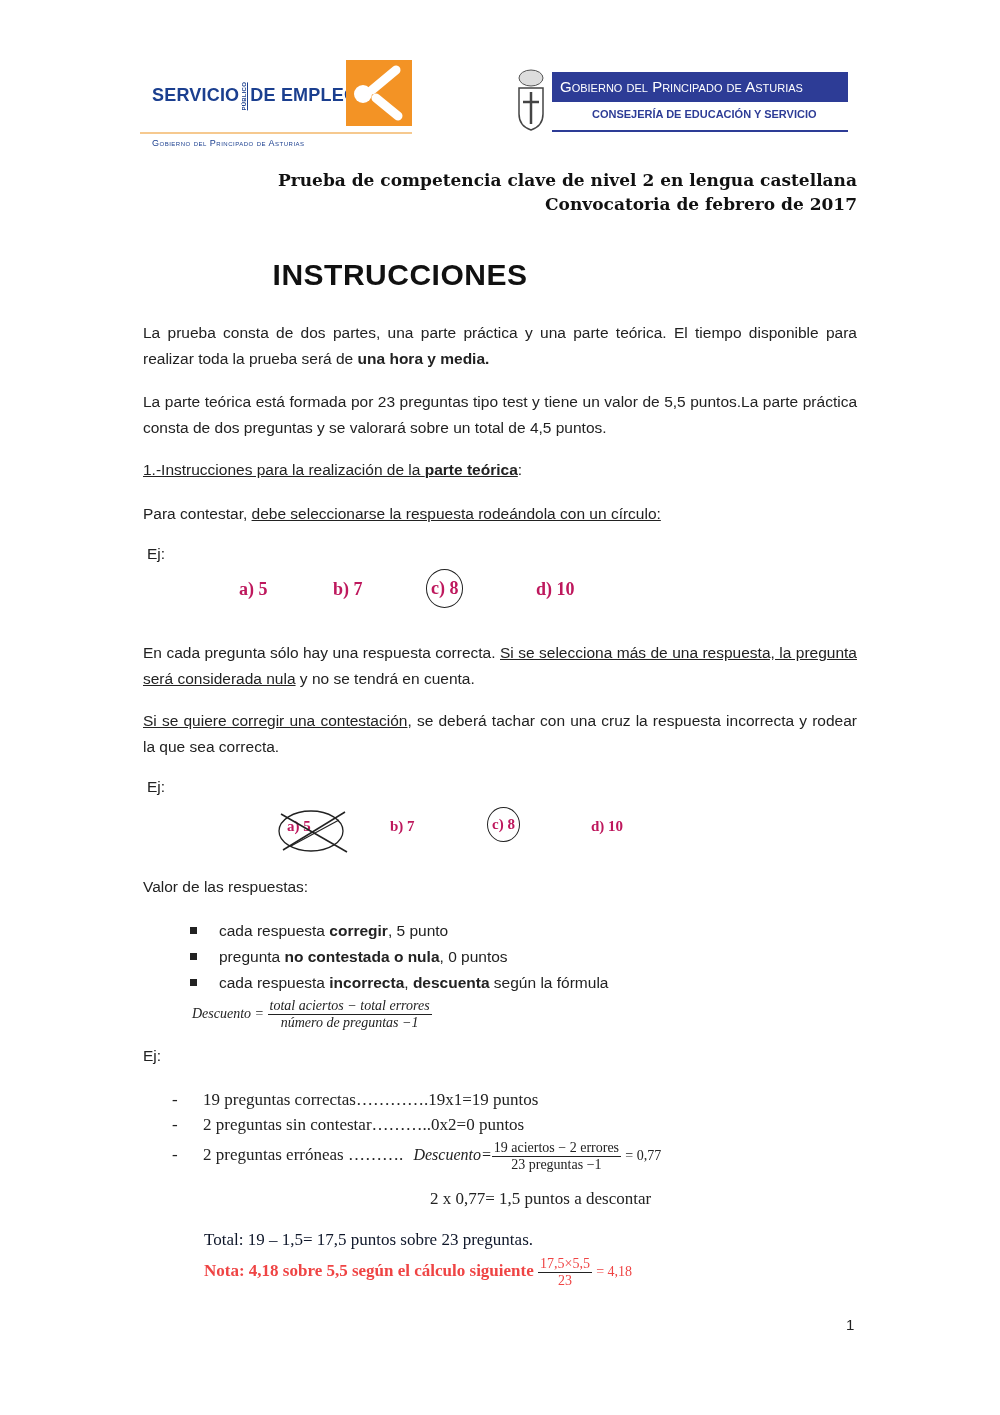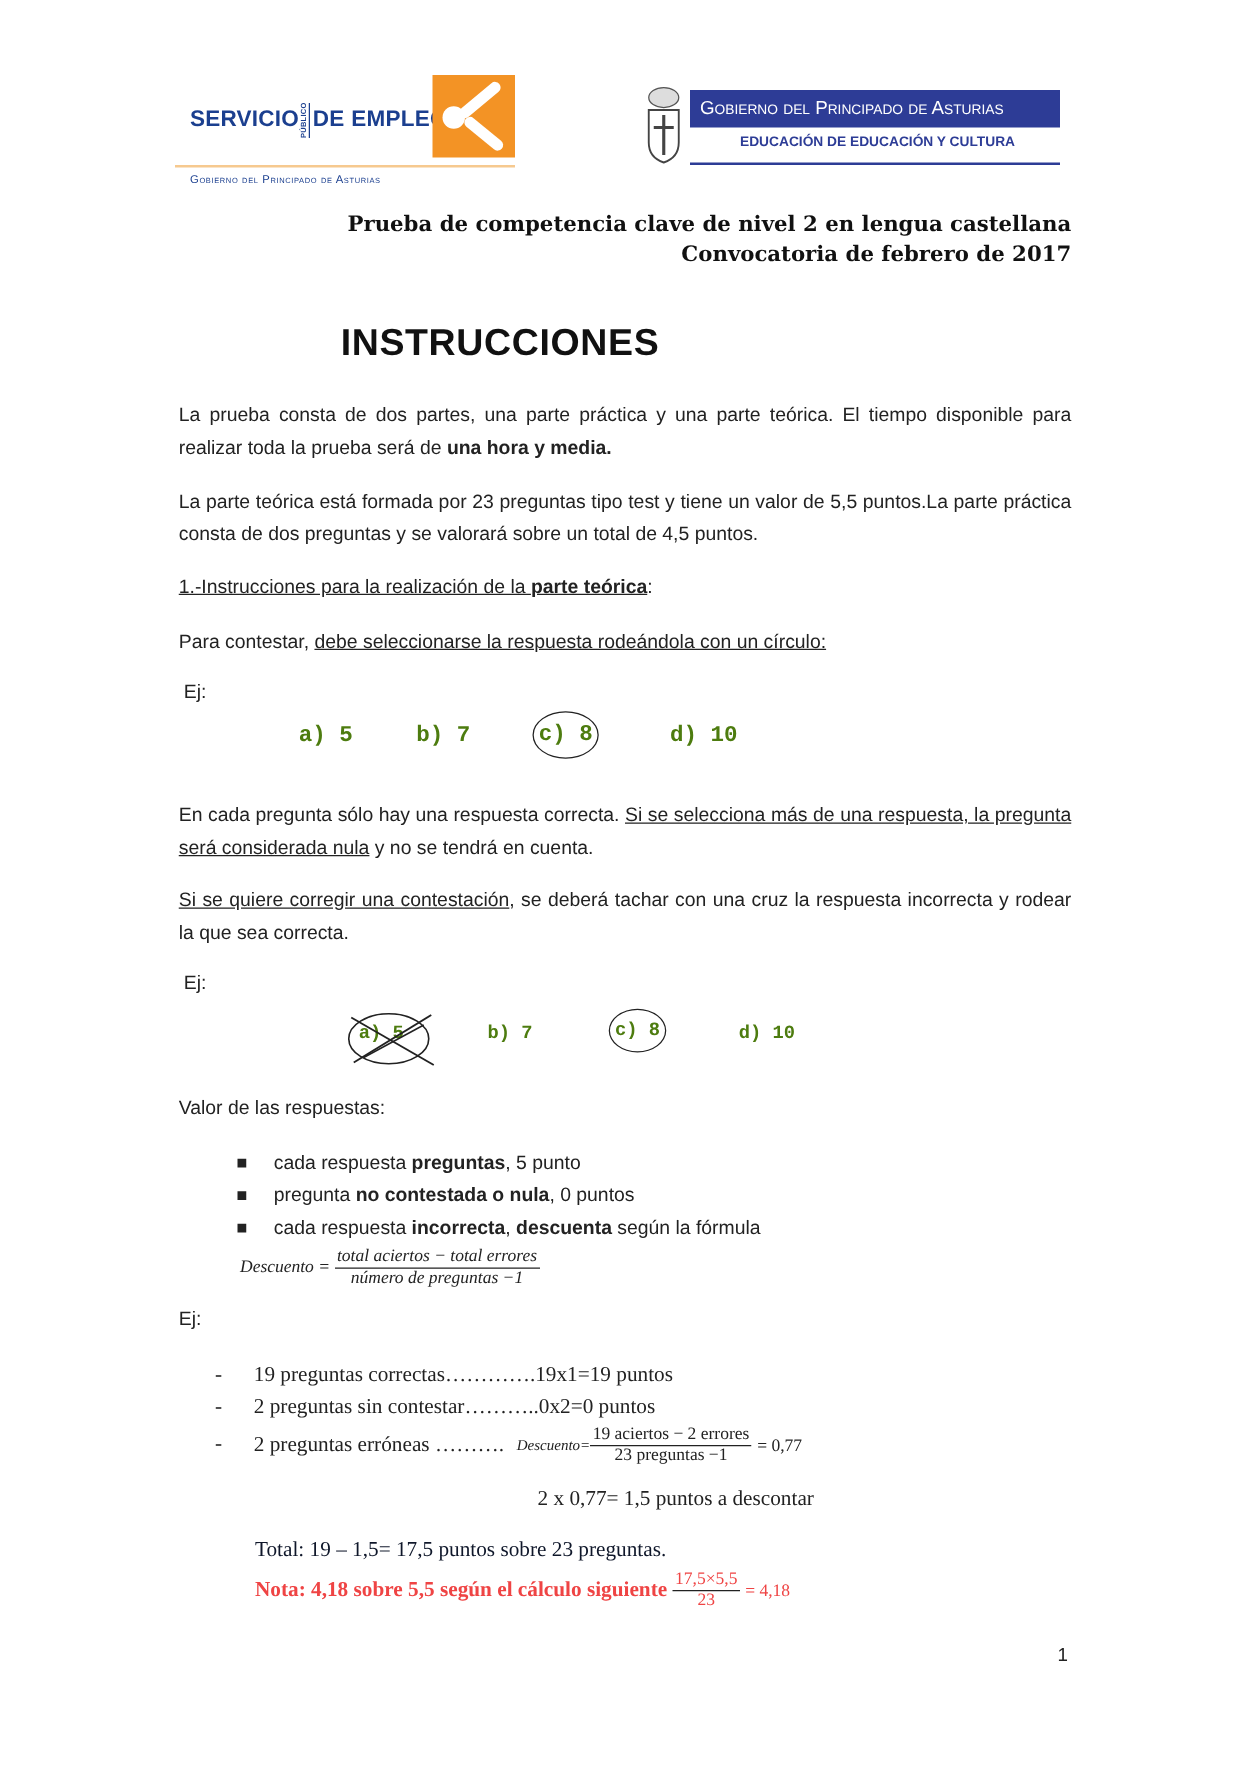--- a/index.html
+++ b/index.html
@@ -18,21 +18,21 @@
   .ast-sub { left:80px; top:42px; font-size:11px; font-weight:bold; color:#2d3c96; white-space:nowrap; }
   .ast-rule { left:40px; top:64px; width:296px; height:2px; background:#2d3c96; }
   .ast-shield { left:4px; top:2px; width:30px; height:64px; }
   
   .subtitle { right:143px; text-align:right; font-family:"DejaVu Serif", serif; font-weight:bold; font-size:17px; color:#111; }
   .title { left:0; width:800px; text-align:center; top:258px; font-size:30px; font-weight:bold; letter-spacing:0.5px; }
   .para { left:143px; width:714px; font-size:15.5px; line-height:26px; text-align:justify; color:#222; }
   .u { text-decoration:underline; }
   b { font-weight:bold; }
   .ej { left:147px; font-size:15.5px; color:#222; }
-  .example { font-family:Liberation Mono, monospace; font-weight:bold; font-size:18px; color:#4d7c0f; }
+  .example { font-family:Liberation Serif, serif; font-weight:bold; font-size:18px; color:#be185d; }
   .opt { position:absolute; }
   .circle { border:1.5px solid #222; border-radius:50%; padding:8px 4px; }
   .bullets { left:190px; font-size:15.5px; line-height:26px; color:#222; }
   .bullets .li { position:relative; padding-left:29px; }
   .bullets .li::before { content:""; position:absolute; left:0; top:9px; width:7px; height:7px; background:#222; }
   .serif { font-family:"Liberation Serif", serif; }
   .frac { display:inline-flex; flex-direction:column; align-items:center; vertical-align:middle; }
   .frac .num { border-bottom:1px solid #222; padding:0 2px; }
   .math { font-style:italic; }
   .dash-item { left:172px; font-family:"Liberation Serif", serif; font-size:17px; color:#222; }
@@ -58,21 +58,21 @@
 <div class="abs ast-logo">
   <div class="abs ast-shield">
     <svg width="30" height="64" viewBox="0 0 30 64">
       <ellipse cx="15" cy="10" rx="12" ry="8" fill="#ddd" stroke="#555"></ellipse>
       <path d="M3 20 h24 v26 q0 12 -12 16 q-12 -4 -12 -16z" fill="#fff" stroke="#444" stroke-width="1.5"></path>
       <line x1="15" y1="24" x2="15" y2="56" stroke="#444" stroke-width="2.5"></line>
       <line x1="7" y1="34" x2="23" y2="34" stroke="#444" stroke-width="2.5"></line>
     </svg>
   </div>
   <div class="abs ast-banner">Gobierno del Principado de Asturias</div>
-  <div class="abs ast-sub">EDUCACIÓN DE EDUCACIÓN Y CULTURA</div>
+  <div class="abs ast-sub">CONSEJERÍA DE EDUCACIÓN Y SERVICIO</div>
   <div class="abs ast-rule"></div>
 </div>
 
 <div class="abs subtitle" style="top:170px;">Prueba de competencia clave de nivel 2 en lengua castellana</div>
 <div class="abs subtitle" style="top:194px;">Convocatoria de febrero de 2017</div>
 
 <div class="abs title">INSTRUCCIONES</div>
 
 <div class="abs para" style="top:320px;"><span>La prueba consta de dos partes, una parte práctica y una parte teórica. El tiempo disponible para realizar toda la prueba será de </span><b>una hora y media.</b></div>
 
@@ -104,40 +104,40 @@
     <line x1="18" y1="40" x2="66" y2="14" stroke="#222" stroke-width="1.2"></line>
   </svg>
   <span class="opt" style="left:125px; top:18px; font-size:15px;">b) 7</span>
   <span class="opt circle" style="left:222px; top:7px; font-size:15px;">c) 8</span>
   <span class="opt" style="left:326px; top:18px; font-size:15px;">d) 10</span>
 </div>
 
 <div class="abs para" style="top:874px;">Valor de las respuestas:</div>
 
 <div class="abs bullets" style="top:918px;">
-  <div class="li"><span>cada respuesta </span><b>preguntas</b><span>, 5 punto</span></div>
+  <div class="li"><span>cada respuesta </span><b>corregir</b><span>, 5 punto</span></div>
   <div class="li"><span>pregunta </span><b>no contestada o nula</b><span>, 0 puntos</span></div>
   <div class="li"><span>cada respuesta </span><b>incorrecta</b><span>, </span><b>descuenta</b><span> según la fórmula</span></div>
 </div>
 
 <div class="abs serif" style="left:192px; top:998px; font-size:14px; color:#222;">
   <span class="math">Descuento =</span>
   <span class="frac math">
       <span class="num">total aciertos − total errores</span>
       <span>número de preguntas −1</span>
     </span>
 </div>
 
 <div class="abs ej" style="top:1047px; left:143px;">Ej:</div>
 
 <div class="abs dash-item" style="top:1090px;"><span class="d">-</span><span>19 preguntas correctas………….19x1=19 puntos</span></div>
 <div class="abs dash-item" style="top:1115px;"><span class="d">-</span><span>2 preguntas sin contestar………..0x2=0 puntos</span></div>
 <div class="abs dash-item" style="top:1140px;">
   <span class="d">-</span><span>2 preguntas erróneas ……….</span>
-  <span class="math" style="font-size:12px; margin-left:6px;">Descuento=</span><span class="frac" style="font-size:14px;">
+  <span class="math" style="font-size:16px; margin-left:6px;">Descuento=</span><span class="frac" style="font-size:14px;">
       <span class="num"><span>19 aciertos − 2 errores</span></span>
       <span>23 preguntas −1</span>
     </span>
   <span style="font-size:14px;">= 0,77</span>
 </div>
 <div class="abs serif" style="left:430px; top:1189px; font-size:17px; color:#222;">2 x 0,77= 1,5 puntos a descontar</div>
 
 <div class="abs serif" style="left:204px; top:1230px; font-size:17px; color:#0f172a;">Total: 19 – 1,5= 17,5 puntos sobre 23 preguntas.</div>
 <div class="abs serif" style="left:204px; top:1256px; font-size:17px; color:#ef4444;">
   <b>Nota: 4,18 sobre 5,5 según el cálculo siguiente</b>

